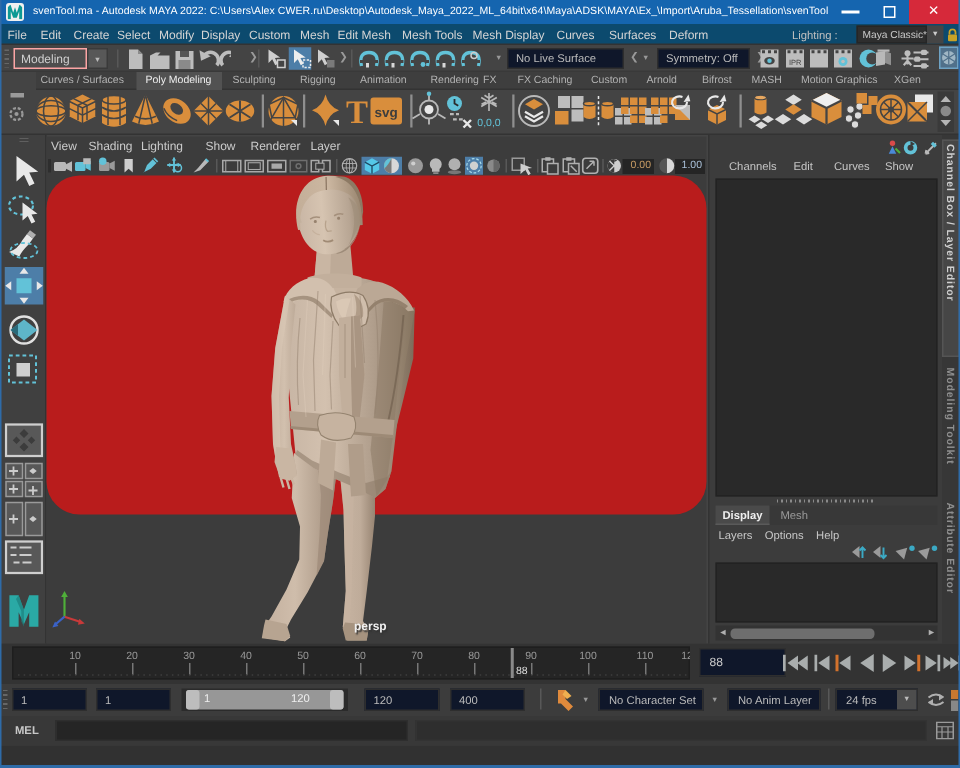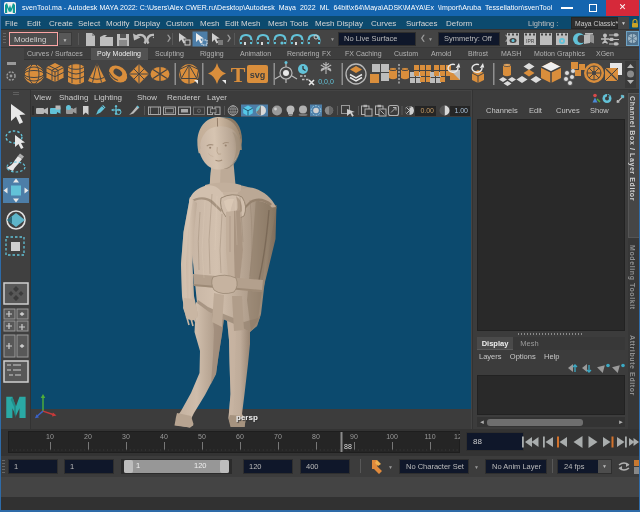--- a/index.html
+++ b/index.html
@@ -645,21 +645,21 @@
         </g>
   </svg>
   <svg class="abs" style="left:408px;top:14px;" width="11" height="11" viewBox="0 0 11 11">
         <path d="M5.5 0.5 a5 5 0 0 1 0 10 z" fill="#d8d8d8"></path>
         <path d="M5.5 0.5 a5 5 0 0 0 0 10 z" fill="#555"></path>
       </svg>
 
   <div class="abs" style="left:384px;top:15px;width:21px;height:10px;background:#252525;color:#c89c64;font-size:7px;line-height:10px;text-align:right;padding-right:2px;">0.00</div>
   <div class="abs" style="left:419px;top:15px;width:20px;height:10px;background:#252525;color:#a9c0d8;font-size:7px;line-height:10px;text-align:right;padding-right:2px;">1.00</div>
 
-  <div class="abs" id="canvas3d" style="left:0;top:26px;width:440px;height:292px;background:#0c4a6e;">
+  <div class="abs" id="canvas3d" style="left:0;top:26px;width:440px;height:226px;background:#b91c1c;border-radius:22px;">
     <svg class="abs" style="left:0;top:0;" width="440" height="312" viewBox="31 117 440 312">
       <defs>
         <linearGradient id="gTorso" gradientUnits="userSpaceOnUse" x1="188" y1="0" x2="276" y2="0">
           <stop offset="0" stop-color="#c6b4a3"></stop>
               <stop offset="0.33" stop-color="#d3c1af"></stop>
               <stop offset="0.7" stop-color="#af9d8b"></stop>
               <stop offset="1" stop-color="#85745f"></stop>
         </linearGradient>
         <linearGradient id="gHead" gradientUnits="userSpaceOnUse" x1="199" y1="0" x2="246" y2="0">
           <stop offset="0" stop-color="#c8b5a4"></stop>
@@ -924,20 +924,29 @@
   <svg class="abs" style="left:617px;top:5px;" width="14" height="11" viewBox="0 0 14 11">
     <path d="M2 4 q5-4 10 0 M12 7 q-5 4 -10 0" stroke="#b0b0b0" stroke-width="1.4" fill="none"></path>
     <path d="M12 4 l-3-2 0 4 z M2 7 l3-2 0 4 z" fill="#b0b0b0"></path>
   </svg>
   <svg class="abs" style="left:634px;top:4px;" width="5" height="14" viewBox="0 0 5 14">
         <rect x="0" y="0" width="5" height="6" fill="#c87830"></rect>
         <rect x="0" y="7" width="5" height="7" fill="#888"></rect>
       </svg>
 </div>
 
+<div class="abs" id="melrow" style="left:0;top:477px;width:640px;height:20px;background:#383838;">
+  <div class="abs" style="left:10px;top:5px;font-size:7.5px;font-weight:bold;color:#c8c8c8;">MEL</div>
+  <div class="abs" style="left:37px;top:3px;width:235px;height:14px;background:#252525;border:1px solid #2e2e2e;"></div>
+  <div class="abs" style="left:277px;top:3px;width:341px;height:14px;background:#2e2e2e;border:1px solid #333;"></div>
+  <svg class="abs" style="left:624px;top:4px;" width="12" height="12" viewBox="0 0 12 12">
+    <rect x="0.5" y="0.5" width="11" height="11" fill="none" stroke="#9a9a9a"></rect>
+    <path d="M0.5 3.5 h11 M4 3.5 v8 M8 3.5 v8 M0.5 7 h11" stroke="#9a9a9a" stroke-width="0.8"></path>
+  </svg>
+</div>
 
 <div class="abs" style="left:0;top:497px;width:640px;height:15px;background:#313131;"></div>
 
 <div class="abs" style="left:0;top:0;width:1px;height:512px;background:#2e6ba8;"></div>
 <div class="abs" style="left:639px;top:0;width:1px;height:512px;background:#2e6ba8;"></div>
 <div class="abs" style="left:0;top:510px;width:640px;height:2px;background:#2e6ba8;"></div>
 
 </div>
 
 </body></html>

